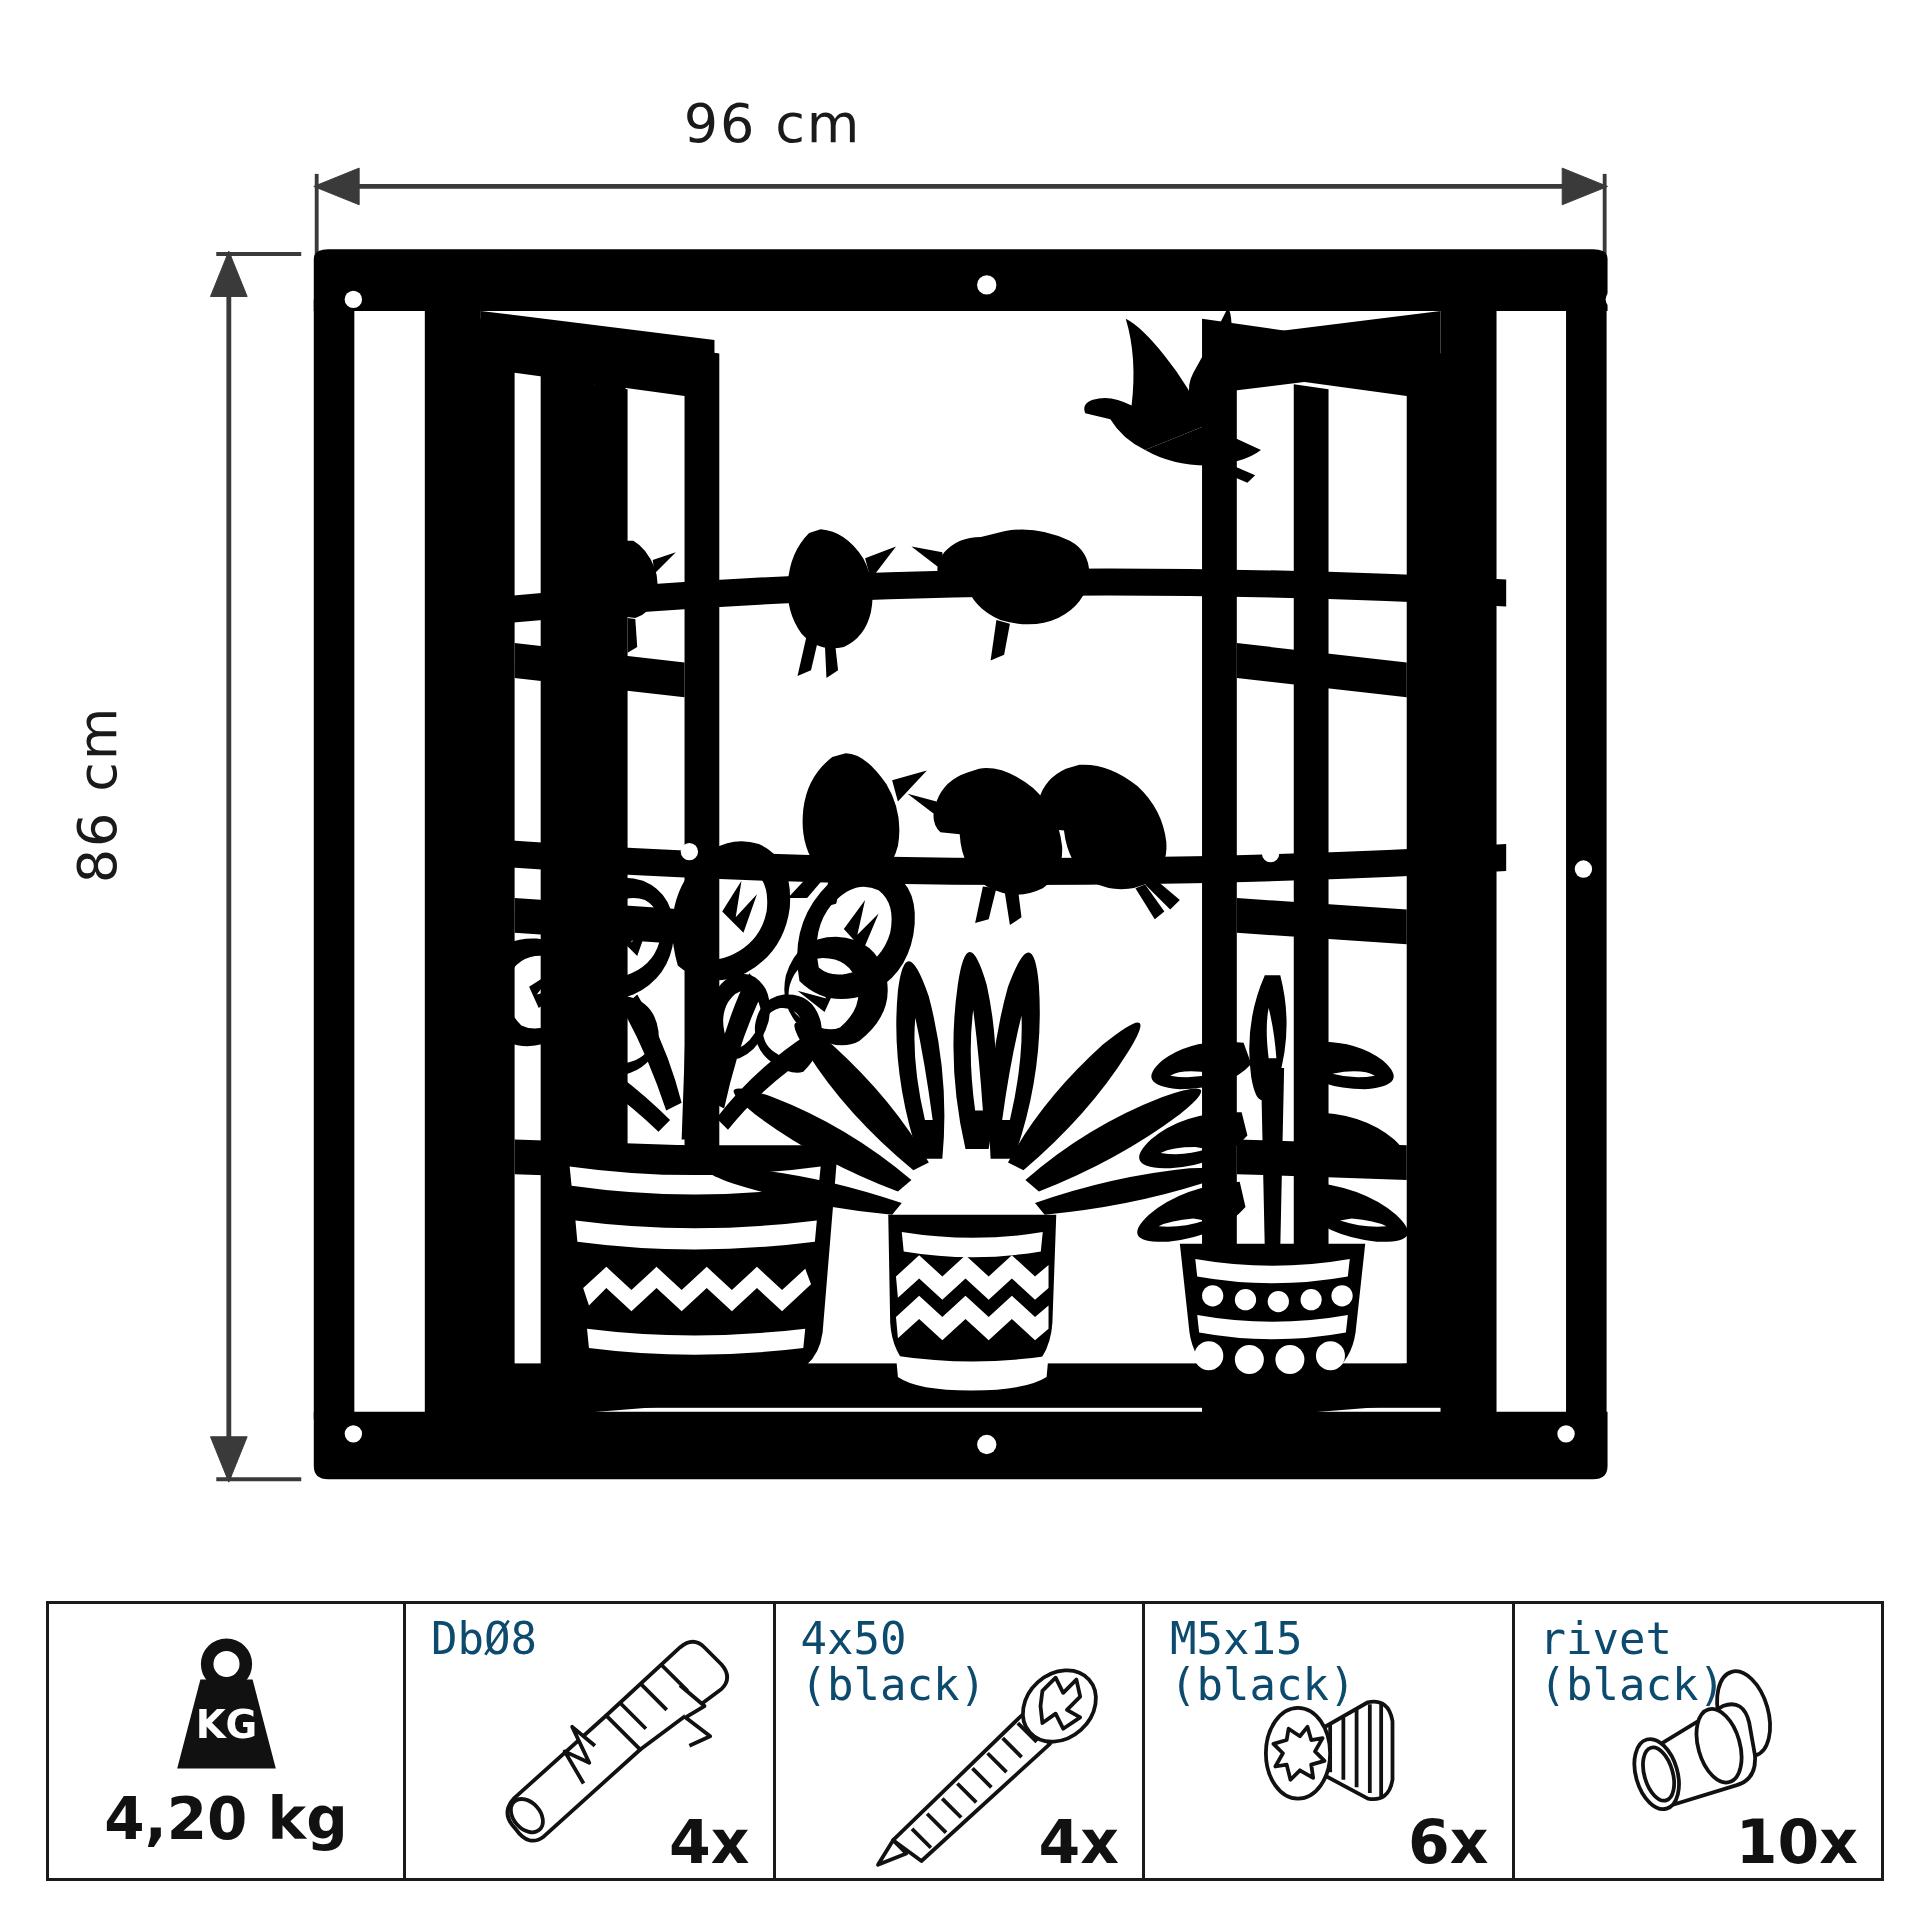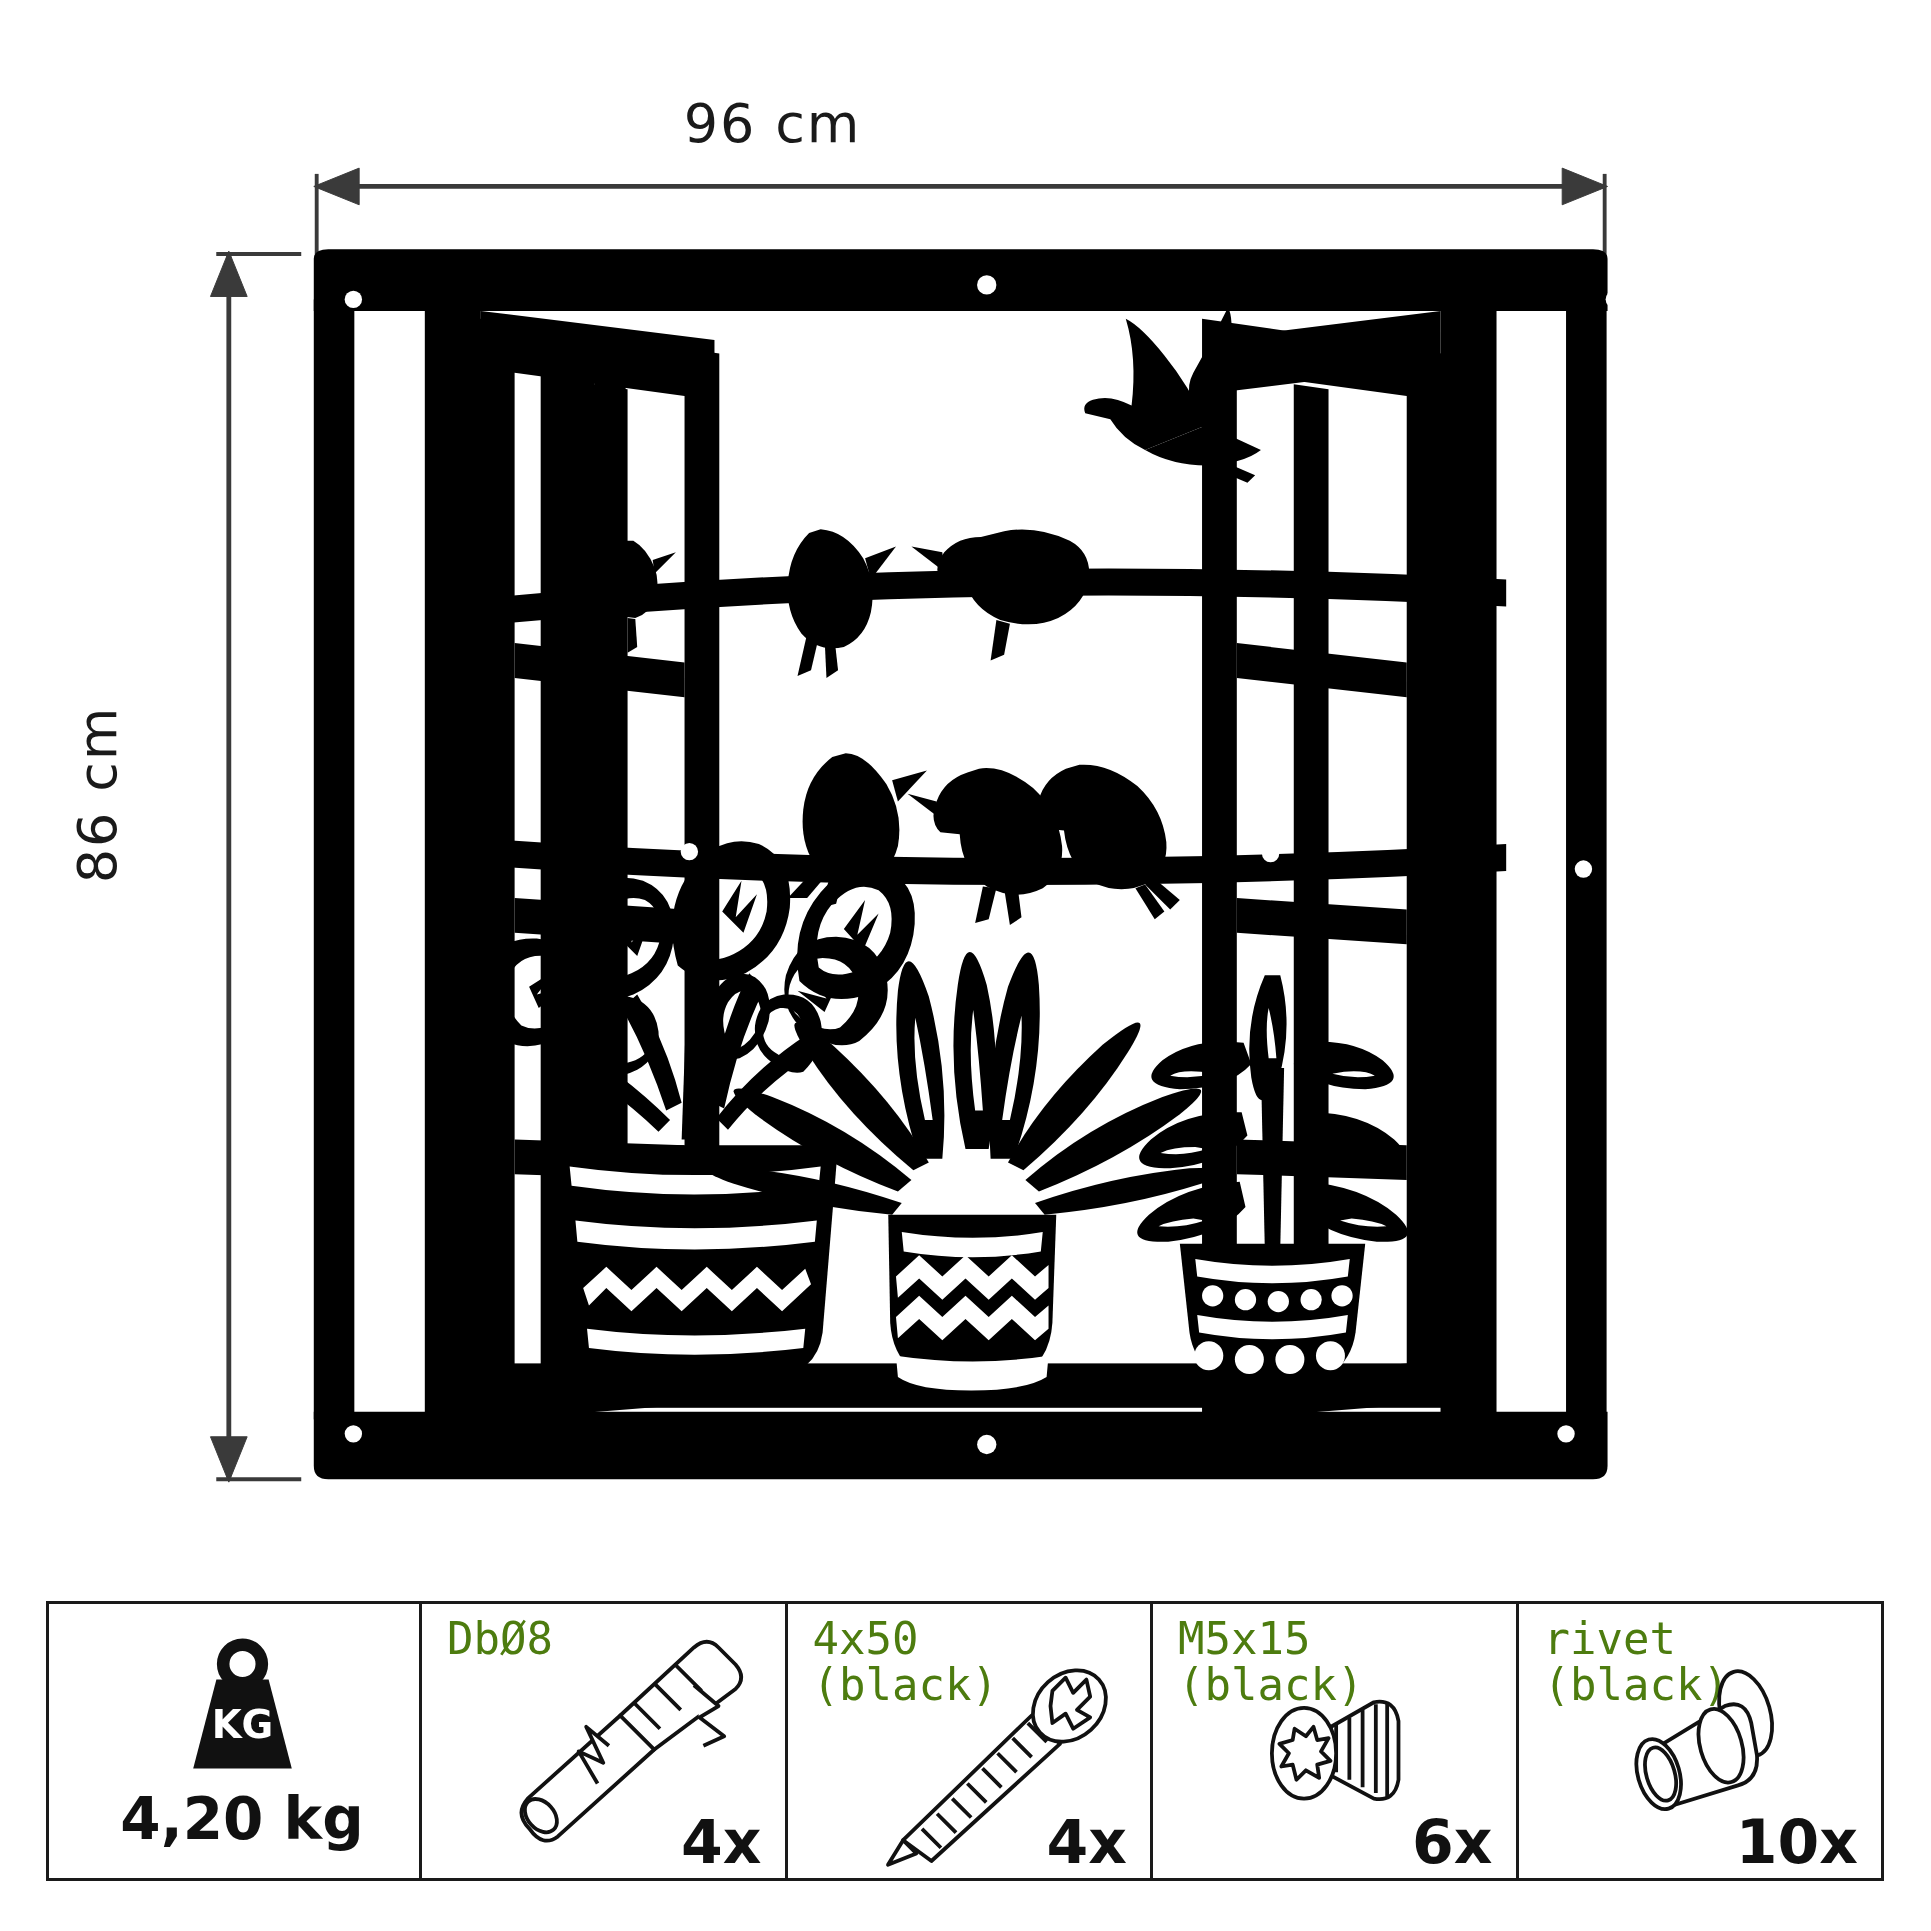--- a/index.html
+++ b/index.html
@@ -47,29 +47,29 @@
     border: 3.9px solid #1a1a1a;
     background: #ffffff;
   }
   .legend-cell {
     position: relative;
     flex: 1 1 0;
     border-right: 3.9px solid #1a1a1a;
     overflow: hidden;
   }
   .legend-cell:last-child { border-right: none; }
-  .legend-cell.weight { flex: 0 0 357px; margin-left: 16px; }
+  .legend-cell.weight { flex: 0 0 357px; }
 
   .cell-title {
     position: absolute;
     left: 25px; top: 11.6px;
     font-family: "DejaVu Sans Mono", monospace;
     font-size: 44px;
     font-weight: 400;
-    color: #4d7c0f;
+    color: #0c4a6e;
     line-height: 1.06;
     white-space: pre-line;
   }
   .cell-qty {
     position: absolute;
     right: 23px; bottom: 1px;
     font-family: "DejaVu Sans", sans-serif;
     font-size: 60px;
     font-weight: 700;
     color: #111;

